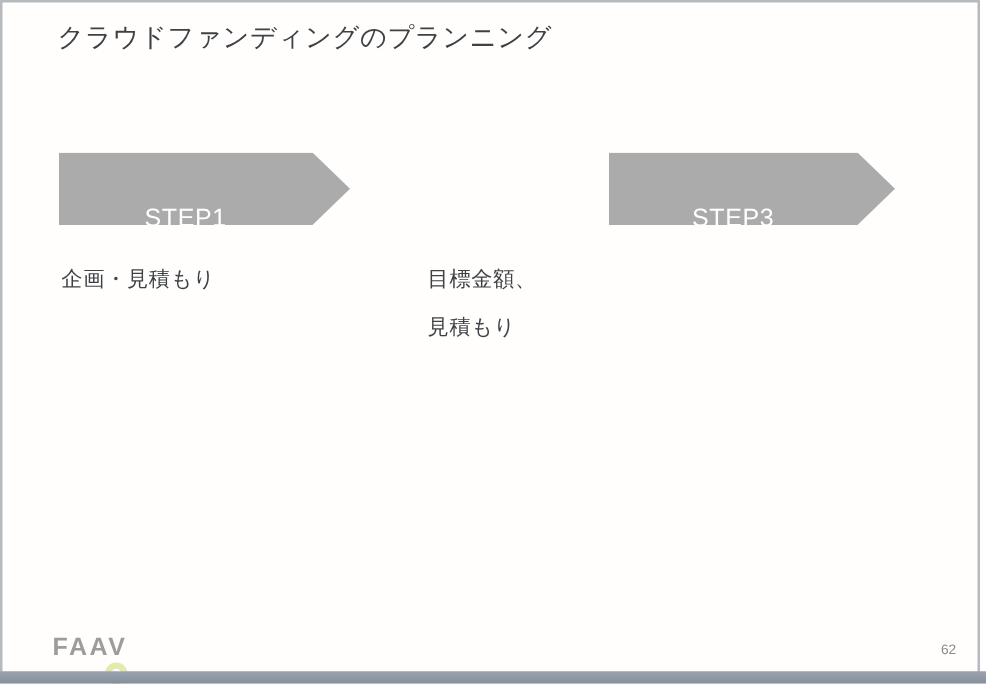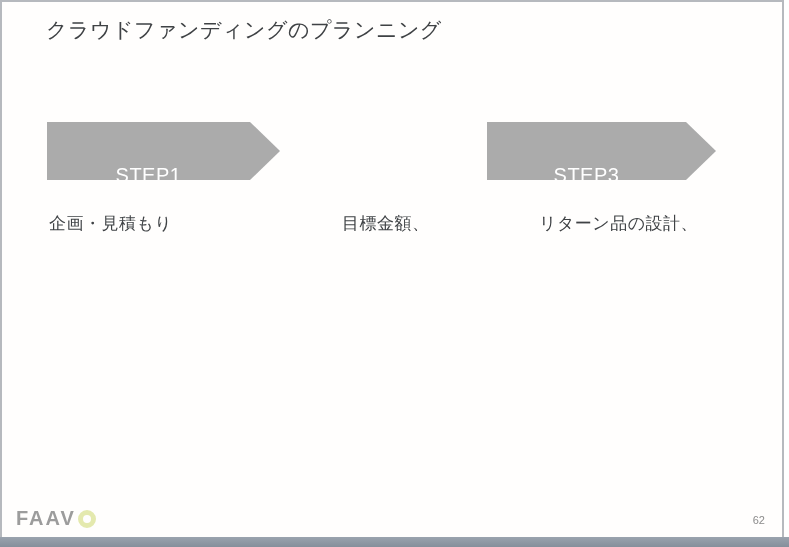--- a/index.html
+++ b/index.html
@@ -72,24 +72,25 @@
     line-height: 38px;
     letter-spacing: 0.5px;
     color: var(--body-text, #3f4245);
   }
   .desc-1 { left: 47px; }
   .desc-2 { left: 313px; margin-left: 27px; }
   .desc-3 { left: 537px; }
 
   .logo {
     position: absolute;
-    left: 14px;
+    left: 40px;
     top: 505px;
     display: flex;
-    align-items: center;
+    align-items: flex-end;
+    flex-direction: column;
   }
   .logo-text {
     font-size: 20px;
     font-weight: bold;
     letter-spacing: 2px;
     color: #9c9c9c;
   }
   .logo-o {
     display: inline-block;
     width: 8px;
@@ -131,24 +132,24 @@
         <span class="step-label">STEP3</span>
       </div>
     </div>
 
     <div class="desc-block desc-1">
       <div>企画・見積もり</div>
     </div>
 
     <div class="desc-block desc-2">
       <div>目標金額、</div>
+      <div>見積もり</div>
     </div>
 
     <div class="desc-block desc-3">
-      <div>リターン品の設計、</div>
     </div>
 
     <div class="logo">
       <span class="logo-text">FAAV</span>
       <span class="logo-o"></span>
     </div>
 
     <div class="page-number">62</div>
   </div>
 

